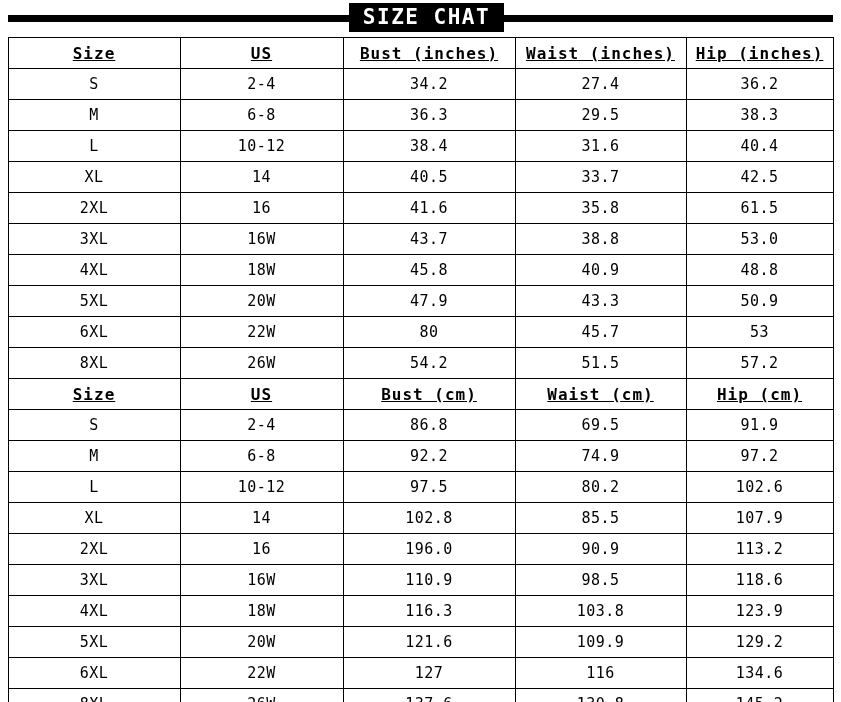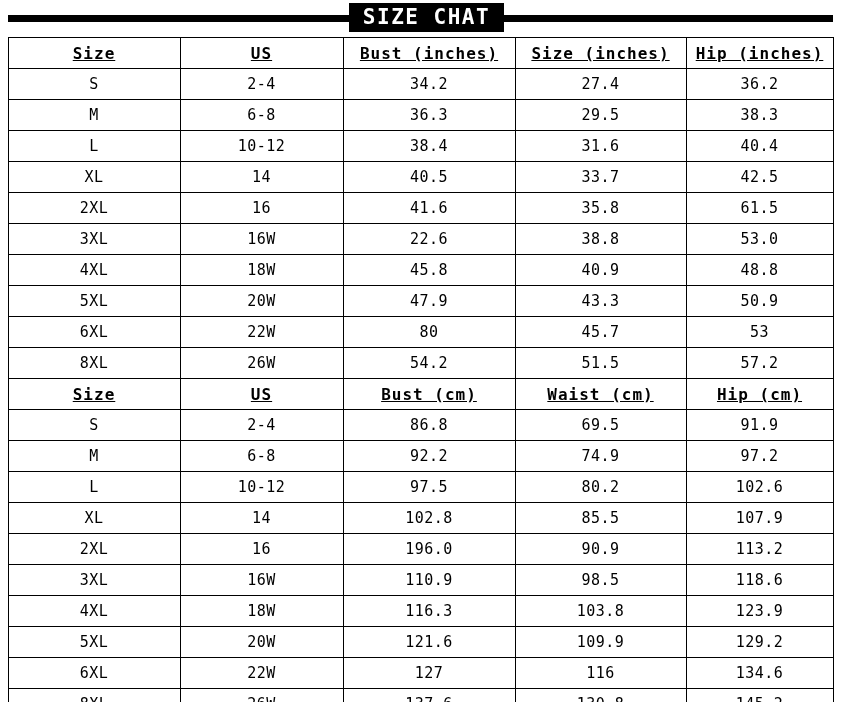--- a/index.html
+++ b/index.html
@@ -100,21 +100,21 @@
         <col class="c1">
         <col class="c2">
         <col class="c3">
         <col class="c4">
     </colgroup>
     <tbody>
         <tr class="header-row">
           <td>Size</td>
           <td>US</td>
           <td>Bust (inches)</td>
-          <td>Size (inches)</td>
+          <td>Waist (inches)</td>
           <td>Hip (inches)</td>
         </tr>
         <tr>
           <td>S</td>
           <td>2-4</td>
           <td>34.2</td>
           <td>27.4</td>
           <td>36.2</td>
         </tr>
         <tr>
@@ -141,21 +141,21 @@
         <tr>
           <td>2XL</td>
           <td>16</td>
           <td>41.6</td>
           <td>35.8</td>
           <td>61.5</td>
         </tr>
         <tr>
           <td>3XL</td>
           <td>16W</td>
-          <td>22.6</td>
+          <td>43.7</td>
           <td>38.8</td>
           <td>53.0</td>
         </tr>
         <tr>
           <td>4XL</td>
           <td>18W</td>
           <td>45.8</td>
           <td>40.9</td>
           <td>48.8</td>
         </tr>

